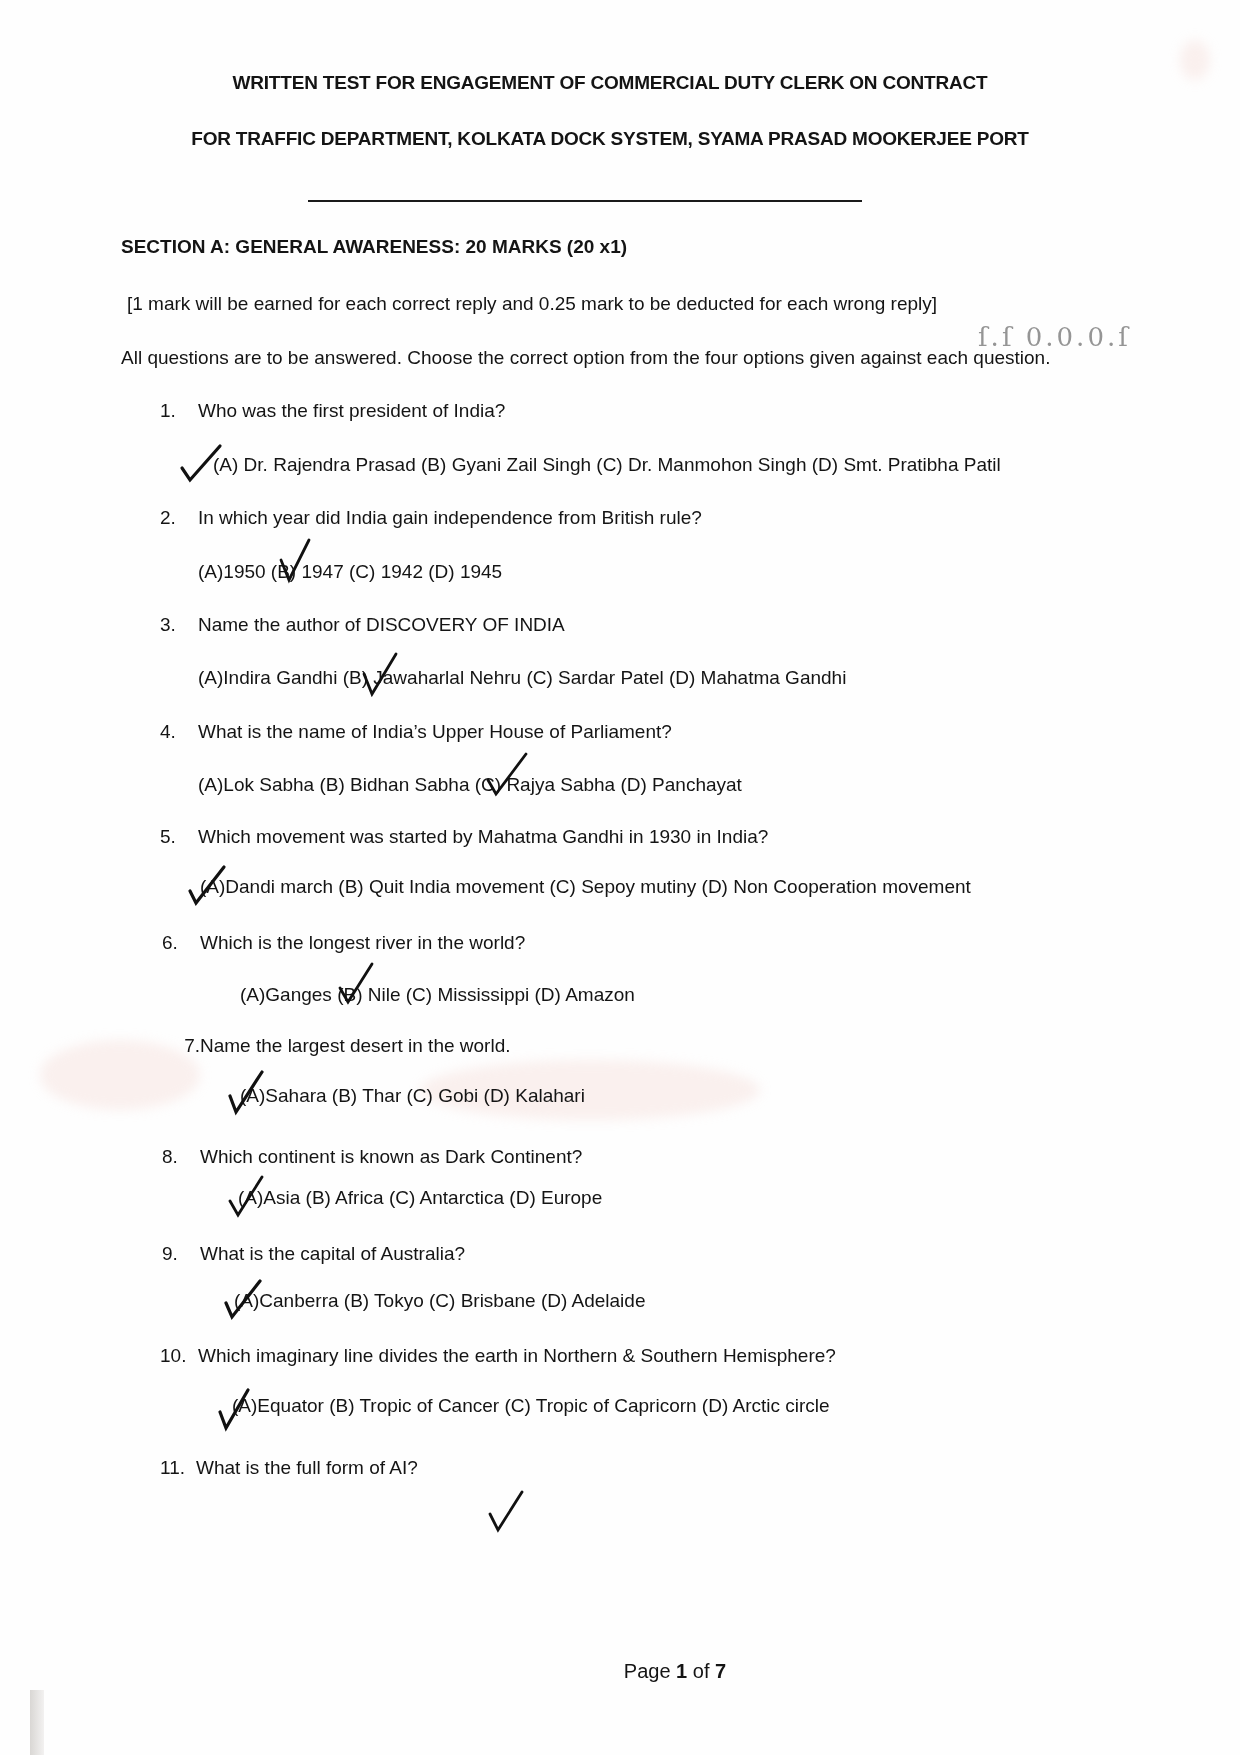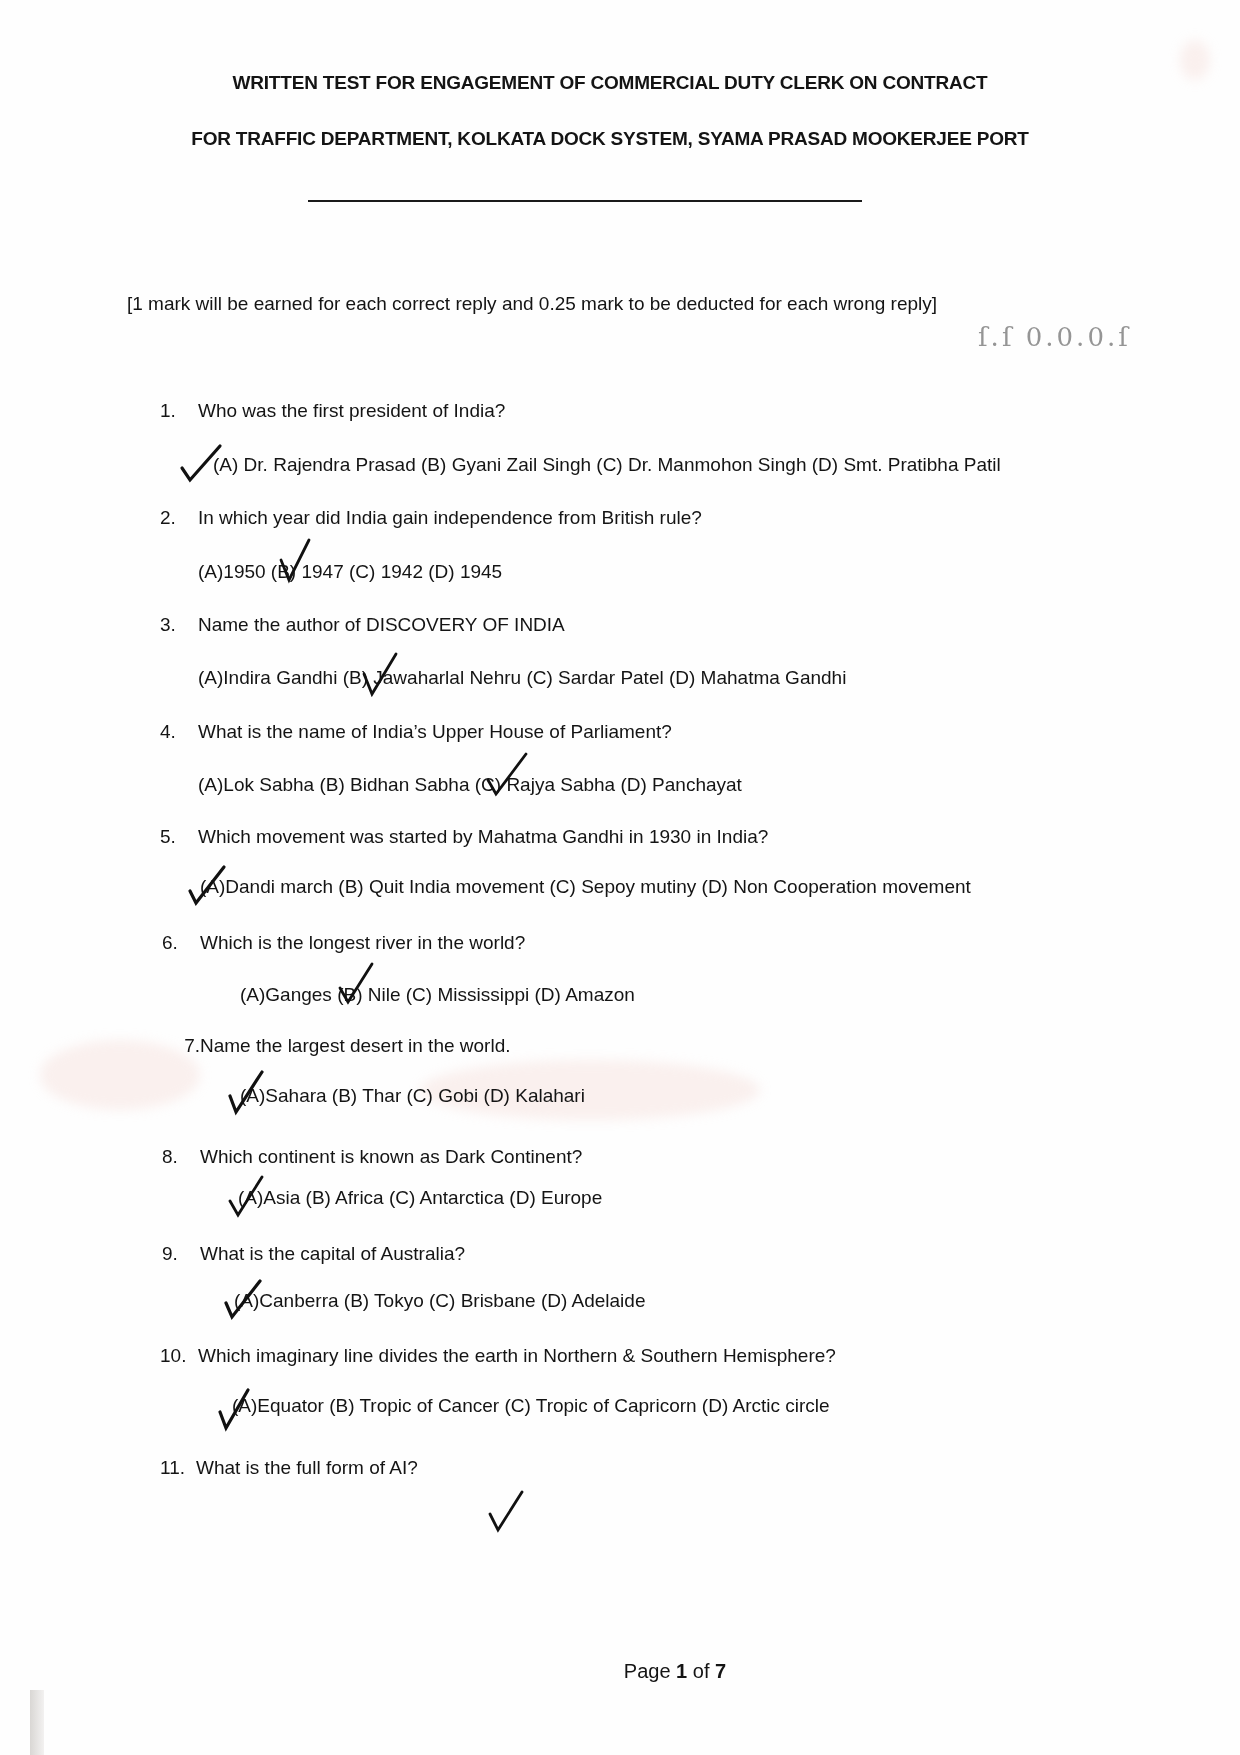--- a/index.html
+++ b/index.html
@@ -108,21 +108,23 @@
 
   <div class="scan-shade-left"></div>
   <div class="scan-smudge" style="left:40px;top:1040px;width:160px;height:70px;"></div>
   <div class="scan-smudge" style="left:420px;top:1060px;width:340px;height:60px;"></div>
   <div class="scan-smudge" style="left:1180px;top:40px;width:30px;height:40px;"></div>
 
   <div class="title title-1">WRITTEN TEST FOR ENGAGEMENT OF COMMERCIAL DUTY CLERK ON CONTRACT</div>
   <div class="title title-2">FOR TRAFFIC DEPARTMENT, KOLKATA DOCK SYSTEM, SYAMA PRASAD MOOKERJEE PORT</div>
   <div class="rule"></div>
 
+  <div class="section-head">SECTION A: GENERAL AWARENESS: 20 MARKS (20 x1)</div>
   <div class="marking-note">[1 mark will be earned for each correct reply and 0.25 mark to be deducted for each wrong reply]</div>
+  <div class="instructions">All questions are to be answered. Choose the correct option from the four options given against each question.</div>
   <div class="stamp">ſ.ſ 0.0.0.ſ</div>
 
   <div class="q" style="left:160px;top:400px;">
     <span class="num">1.</span><span>Who was the first president of India?</span>
   </div>
   <div class="opts" style="left:213px;top:454px;">(A) Dr. Rajendra Prasad (B) Gyani Zail Singh (C) Dr. Manmohon Singh (D) Smt. Pratibha Patil</div>
   <div class="tick" style="left:180px;top:440px;"><svg viewBox="0 0 40 44">
         <path d="M2 28 L10 40 L40 6" stroke="#111" stroke-width="3.2" fill="none" stroke-linecap="round"></path>
       </svg></div>
 

